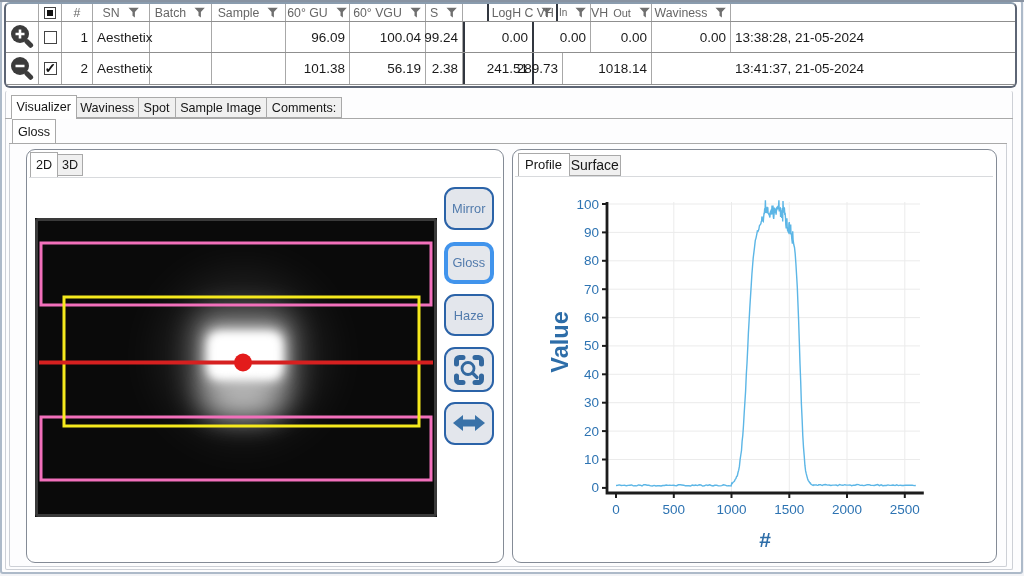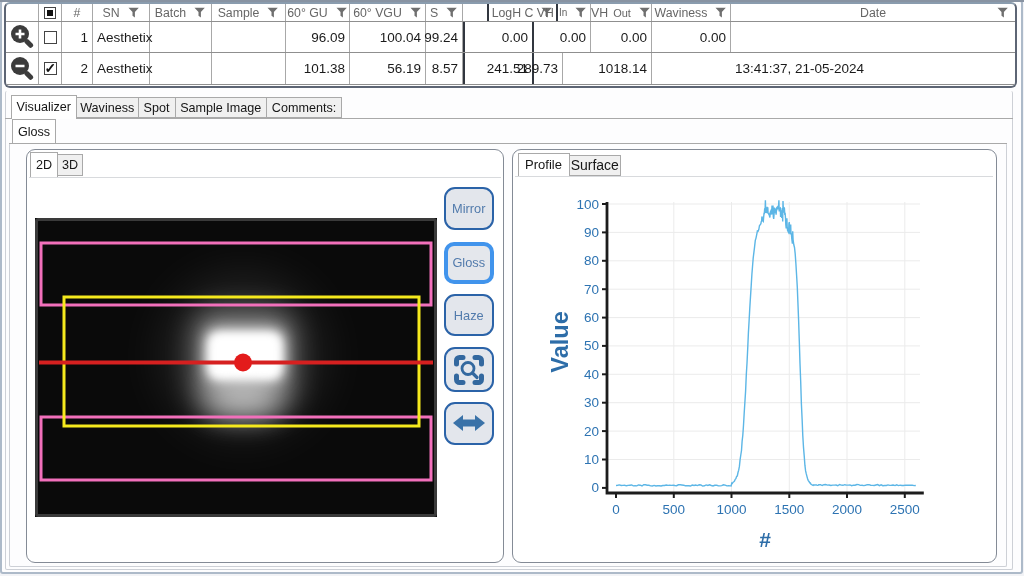--- a/index.html
+++ b/index.html
@@ -90,24 +90,20 @@
       <div class="cell darkL darkR" style="left:481px;width:71px">LogH C<svg class="fun" width="12" height="12">
             <path d="M0.5,0.8 L10.8,0.8 L6.9,5 L6.9,10.4 L4.5,8.7 L4.5,5 Z" fill="#6f6f6f"></path>
           </svg></div>
       <div class="cell" style="left:528px;width:57px">VH <span style="font-size:10px;margin-left:-3px">In</span><svg class="fun" width="12" height="12">
             <path d="M0.5,0.8 L10.8,0.8 L6.9,5 L6.9,10.4 L4.5,8.7 L4.5,5 Z" fill="#6f6f6f"></path>
           </svg></div>
       <div class="cell" style="left:585px;width:61px">VH <span style="font-size:11px;margin-left:-3px">Out</span><svg class="fun" width="12" height="12">
             <path d="M0.5,0.8 L10.8,0.8 L6.9,5 L6.9,10.4 L4.5,8.7 L4.5,5 Z" fill="#6f6f6f"></path>
           </svg></div>
       <div class="cell" style="left:646px;width:79px">Waviness<svg class="fun" width="12" height="12">
-            <path d="M0.5,0.8 L10.8,0.8 L6.9,5 L6.9,10.4 L4.5,8.7 L4.5,5 Z" fill="#6f6f6f"></path>
-          </svg></div>
-      <div class="cell" style="left:725px;width:284px;border-right:none">Date
-        <svg class="fun" width="12" height="12" style="position:absolute;right:6px">
             <path d="M0.5,0.8 L10.8,0.8 L6.9,5 L6.9,10.4 L4.5,8.7 L4.5,5 Z" fill="#6f6f6f"></path>
           </svg></div>
     </div>
     <div class="trow r1">
       <div class="cell ctr" style="left:0;width:33px">
         <svg width="30" height="30" viewBox="0 0 30 30">
             <circle cx="13" cy="12" r="9" fill="#3c3c3c"></circle>
             <rect x="18" y="17" width="10" height="5" rx="2" transform="rotate(45 20 19)" fill="#3c3c3c"></rect>
             <path d="M13,7.5 v9 M8.5,12 h9" stroke="#fff" stroke-width="2.6"></path>
           </svg>
@@ -119,39 +115,40 @@
       <div class="cell left" style="left:87px;width:57px">Aesthetix</div>
       <div class="cell" style="left:144px;width:62px"></div>
       <div class="cell" style="left:206px;width:74px"></div>
       <div class="cell num" style="left:280px;width:64px">96.09</div>
       <div class="cell num" style="left:344px;width:76px">100.04</div>
       <div class="cell num" style="left:420px;width:37px">99.24</div>
       <div class="cell num darkL darkR" style="left:457px;width:71px">0.00</div>
       <div class="cell num" style="left:528px;width:57px">0.00</div>
       <div class="cell num" style="left:585px;width:61px">0.00</div>
       <div class="cell num" style="left:646px;width:79px">0.00</div>
+      <div class="cell left" style="left:725px;width:284px;border-right:none">13:38:28, 21-05-2024</div>
     </div>
     <div class="trow r2">
       <div class="cell ctr" style="left:0;width:33px">
         <svg width="30" height="30" viewBox="0 0 30 30">
             <circle cx="13" cy="12" r="9" fill="#3c3c3c"></circle>
             <rect x="18" y="17" width="10" height="5" rx="2" transform="rotate(45 20 19)" fill="#3c3c3c"></rect>
             <path d="M8.5,12 h9" stroke="#fff" stroke-width="2.6"></path>
           </svg>
       </div>
       <div class="cell ctr" style="left:33px;width:23px">
           <span class="cb chk"></span>
         </div>
       <div class="cell num" style="left:56px;width:31px">2</div>
       <div class="cell left" style="left:87px;width:57px">Aesthetix</div>
       <div class="cell" style="left:144px;width:62px"></div>
       <div class="cell" style="left:206px;width:74px"></div>
       <div class="cell num" style="left:280px;width:64px">101.38</div>
       <div class="cell num" style="left:344px;width:76px">56.19</div>
-      <div class="cell num" style="left:420px;width:37px">8.57</div>
+      <div class="cell num" style="left:420px;width:37px">2.38</div>
       <div class="cell num darkL darkR" style="left:457px;width:71px">241.51</div>
       <div class="cell num" style="left:503px;width:54px">289.73</div>
       <div class="cell num" style="left:585px;width:61px">1018.14</div>
       <div class="cell left" style="left:725px;width:284px;border-right:none">13:41:37, 21-05-2024</div>
     </div>
   </div>
 
   <div class="tline" style="left:5px;top:117.5px;width:1008px"></div>
   <div class="tab active" style="left:10.8px;top:94.5px;width:66px;height:24px">Visualizer</div>
   <div class="tab" style="left:76px;top:96.8px;width:62.5px;height:21.5px">Waviness</div>

